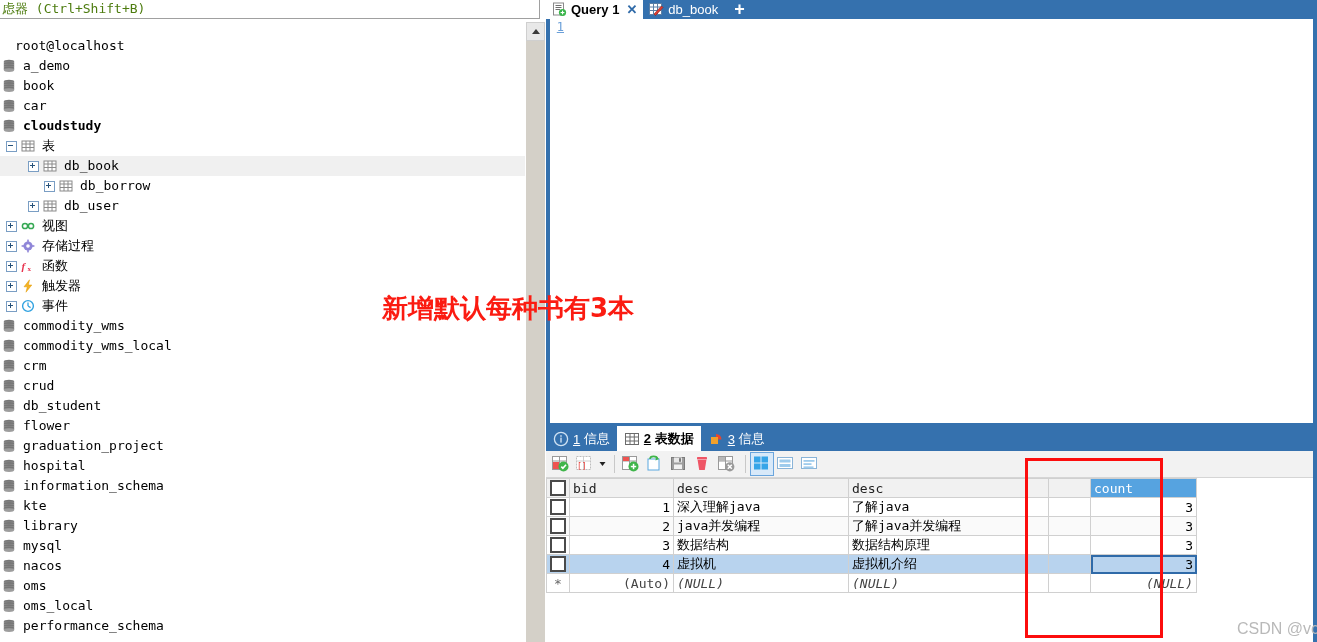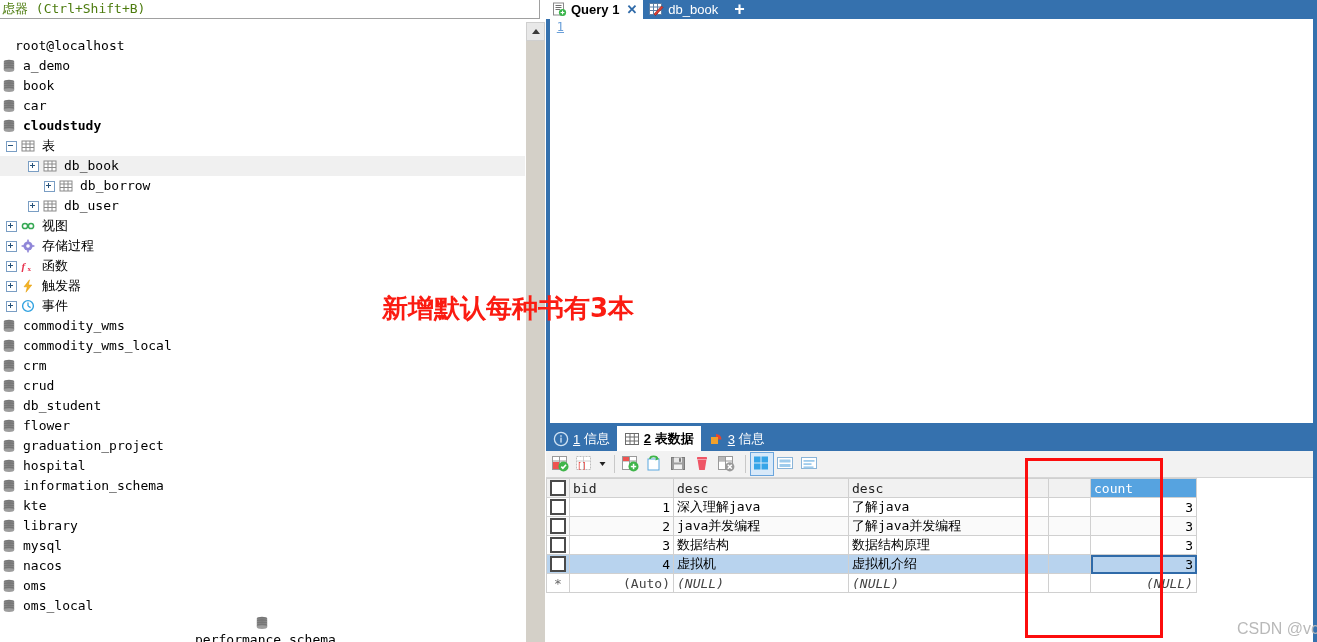--- a/index.html
+++ b/index.html
@@ -617,21 +617,21 @@
            <rect x="1.8" y="4.9" width="10.4" height="2.1" fill="#8d8d8d"></rect>
            <ellipse cx="7" cy="7.2" rx="5.2" ry="1.9" fill="#767676"></ellipse>
            <rect x="1.8" y="7.2" width="10.4" height="2.1" fill="#8d8d8d"></rect>
            <ellipse cx="7" cy="9.5" rx="5.2" ry="1.9" fill="#767676"></ellipse>
            <rect x="1.8" y="9.5" width="10.4" height="1.6" fill="#8d8d8d"></rect>
            <ellipse cx="7" cy="11.1" rx="5.2" ry="1.9" fill="#9d9d9d"></ellipse>
             </svg>
           </span>
           <span class="lbl">oms_local</span>
         </div>
-        <div class="tree-row" style="padding-left: 2px; flex-direction: column;">
+        <div class="tree-row" style="padding-left: 2px;">
           <span class="spacer9" style="width: 0px; margin-right: 0px;"></span>
           <span class="ico">
             <svg width="14" height="14" viewBox="0 0 14 14">
               <ellipse cx="7" cy="2.6" rx="5.2" ry="1.9" fill="#767676"></ellipse>
            <rect x="1.8" y="2.6" width="10.4" height="2.1" fill="#8d8d8d"></rect>
            <ellipse cx="7" cy="4.9" rx="5.2" ry="1.9" fill="#767676"></ellipse>
            <rect x="1.8" y="4.9" width="10.4" height="2.1" fill="#8d8d8d"></rect>
            <ellipse cx="7" cy="7.2" rx="5.2" ry="1.9" fill="#767676"></ellipse>
            <rect x="1.8" y="7.2" width="10.4" height="2.1" fill="#8d8d8d"></rect>
            <ellipse cx="7" cy="9.5" rx="5.2" ry="1.9" fill="#767676"></ellipse>

